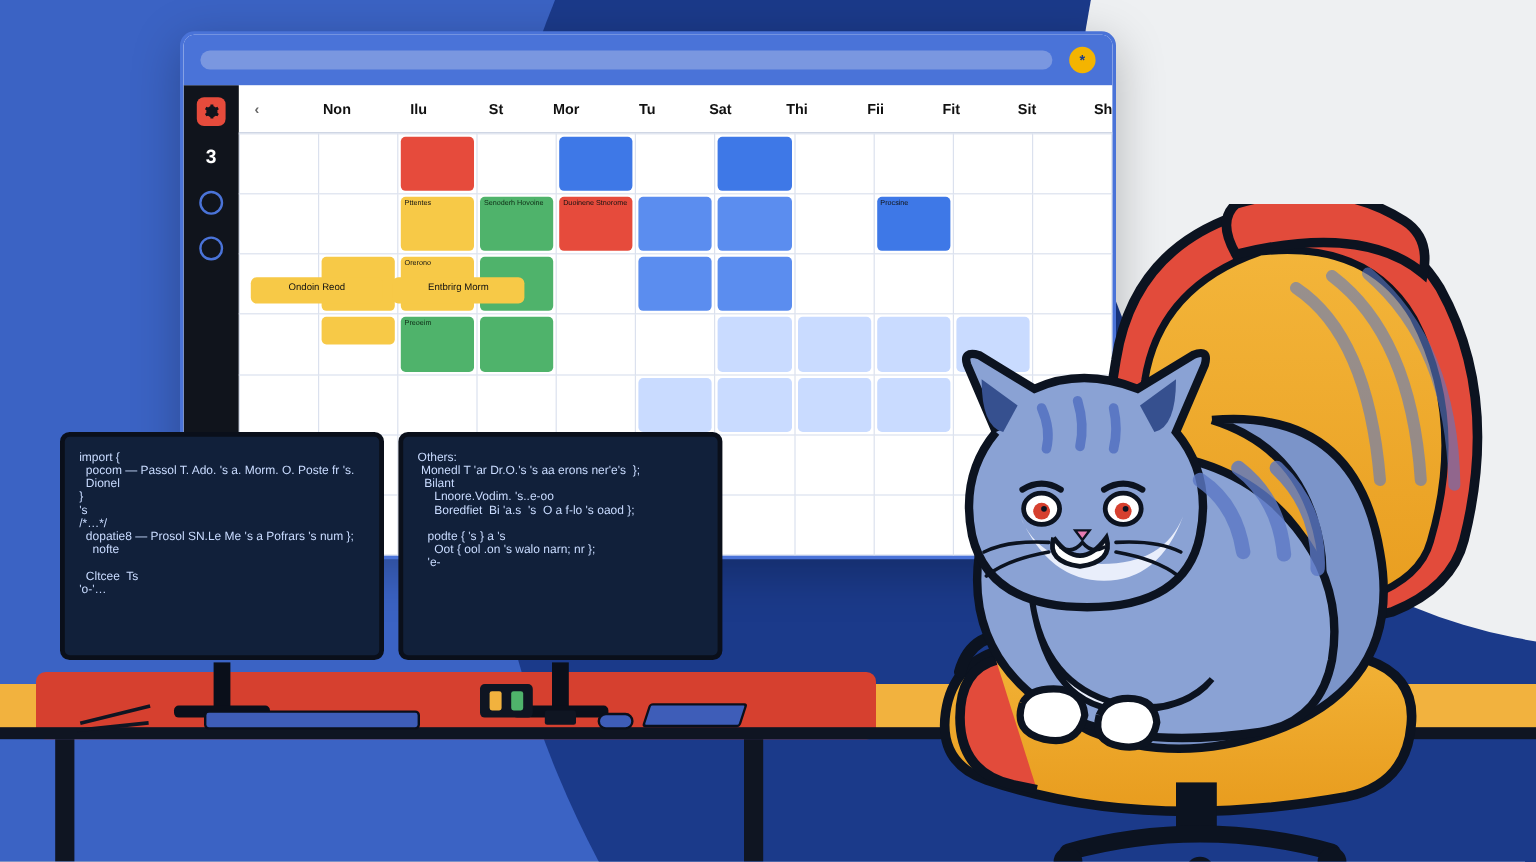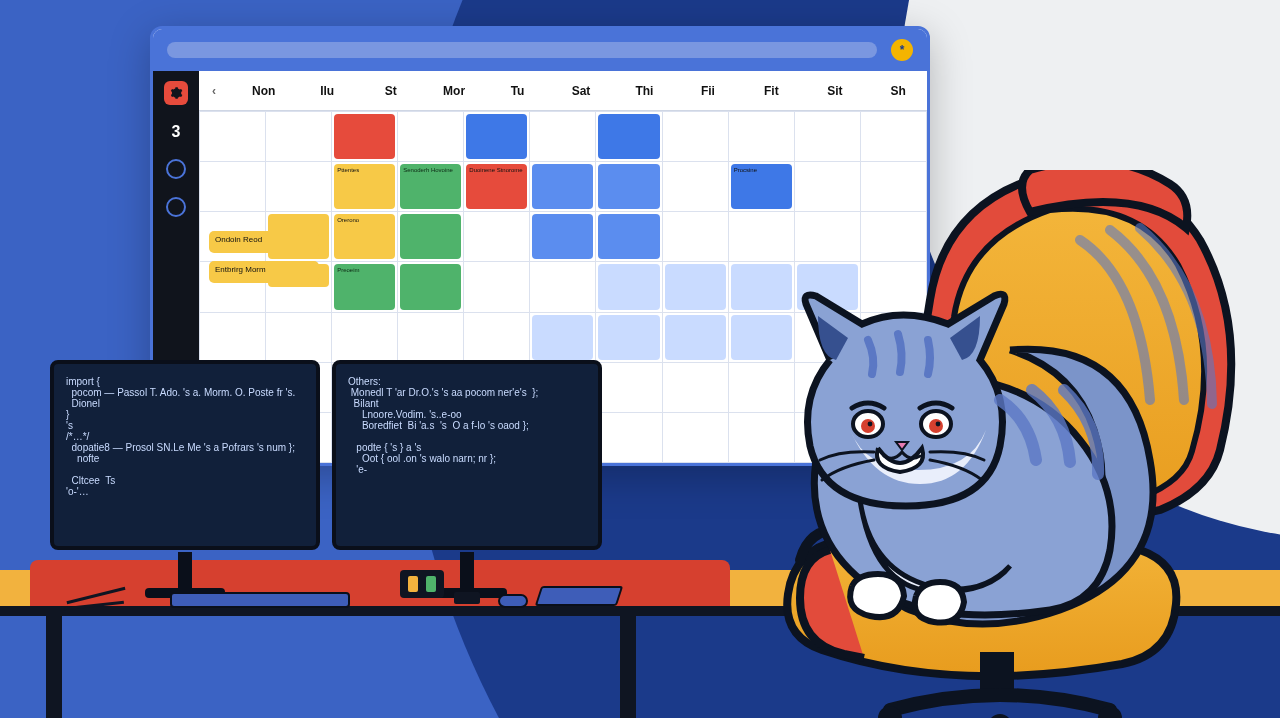--- a/index.html
+++ b/index.html
@@ -58,42 +58,42 @@
   .sidebar .gear { width:24px;height:24px;border-radius:6px;background:#e64b3c;display:flex;align-items:center;justify-content:center; }
   .sidebar .num { font-size:16px; font-weight:bold; }
   .sidebar .ring { width:20px;height:20px;border:2px solid #4a73d8;border-radius:50%; }
 
   .cal-body { flex:1; margin-top:42px; display:flex; flex-direction:column; }
   .cal-header-row {
     display:flex; align-items:center; height:40px; border-bottom:1px solid #cfd6e4;
     font-size:12px; font-weight:bold; color:#111;
   }
   .cal-header-row .back { width:30px; text-align:center; color:#666; }
-  .cal-header-row .day { flex:1; text-align:center; padding-left:6px; }
+  .cal-header-row .day { flex:1; text-align:right; padding-left:6px; }
 
   .cal-grid { flex:1; position:relative; }
   .cal-grid table { width:100%; height:100%; border-collapse:collapse; }
   .cal-grid td {
     border:1px solid #dbe1ee; width:9.09%; height:48px; position:relative; vertical-align:top;
   }
   .event {
     position:absolute; left:2px; right:2px; top:2px; bottom:2px;
     border-radius:4px; font-size:6px; padding:3px 3px; overflow:hidden;
     color:#111;
   }
   .ev-yellow { background:#f7c947; }
   .ev-green  { background:#4fb36b; color:#0d2a14;}
   .ev-red    { background:#e64b3c; }
   .ev-blue   { background:#3e78e7; }
   .ev-lblue  { background:#c9dbff; }
   .ev-blue2  { background:#5b8def; }
   .half      { bottom:50%; }
   .label-only { background:#f7c947; left:6px; right:auto; width:110px; height:22px; top:auto; bottom:auto; border-radius:5px; font-size:8px; padding:4px 6px; }
 
-  .side-events { position:absolute; left:4px; top:120px; display:flex; flex-direction:column; gap:8px; }
+  .side-events { position:absolute; left:4px; top:120px; display:flex; flex-direction:row; gap:8px;text-align:center; }
   .side-events .label-only { position:relative; }
 
   
   .scene { position:absolute; inset:0; pointer-events:none; }
 
   .desk {
     position:absolute; left:0; right:0; top:570px; height:40px;
     background:#f2b23e;
   }
   .deskmat {
@@ -347,21 +347,21 @@
     nofte
 
   Cltcee  Ts
 'o-'…</div>
   </div>
   <div class="mon-stand" style="left:178px; top:552px;"></div>
   <div class="mon-base" style="left:145px; top:588px;"></div>
 
   <div class="monitor mon2">
     <div class="code">Others:
- Monedl T 'ar Dr.O.'s 's aa pocom ner'e's  };
+ Monedl T 'ar Dr.O.'s 's aa erons ner'e's  };
   Bilant
      Lnoore.Vodim. 's..e-oo
      Boredfiet  Bi 'a.s  's  O a f-lo 's oaod };
 
    podte { 's } a 's
      Oot { ool .on 's walo narn; nr };
    'e-</div>
   </div>
   <div class="mon-stand" style="left:460px; top:552px;"></div>
   <div class="mon-base" style="left:427px; top:588px;"></div>

